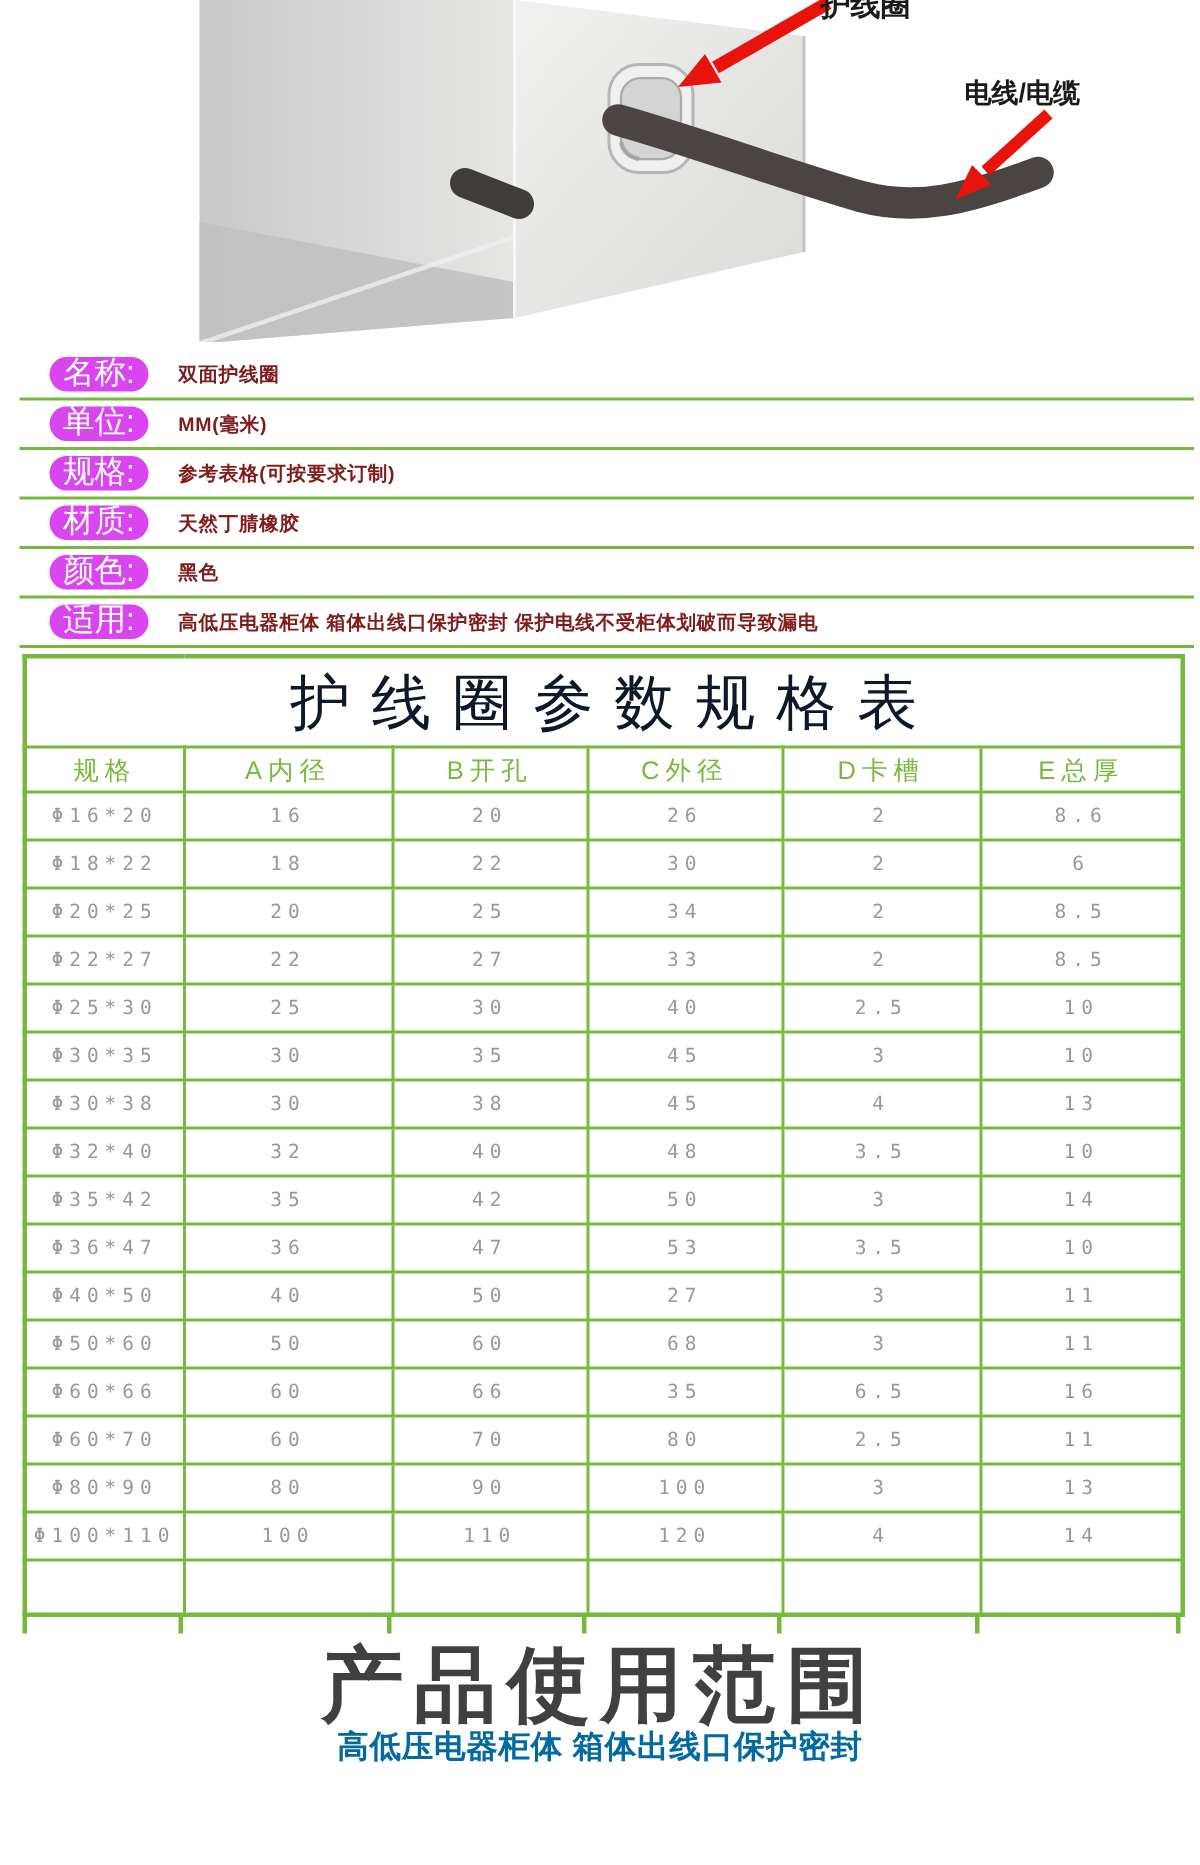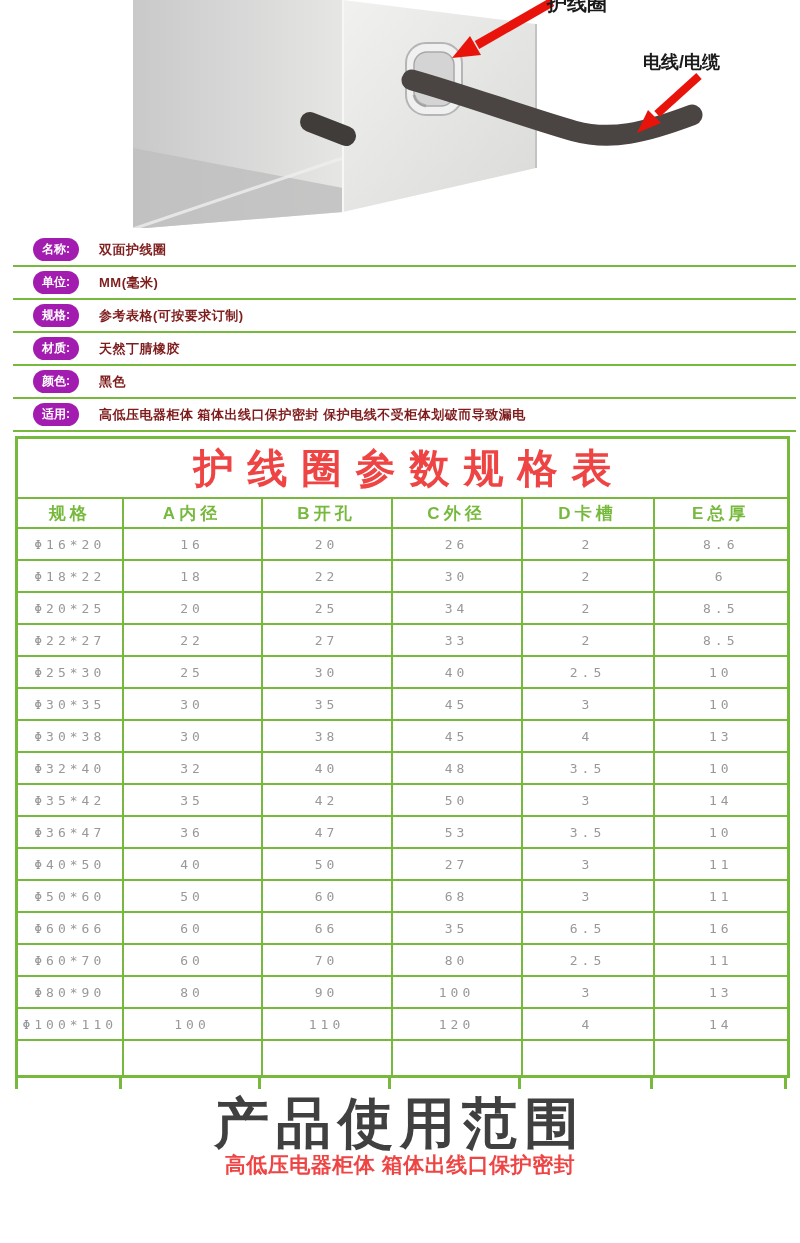--- a/index.html
+++ b/index.html
@@ -12,62 +12,62 @@
   .illustration{width:660px;height:228px;position:relative;}
   .illustration svg{display:block;}
   
   .attrs{margin:6px 4px 0 13px;}
   .attr-row{
     height:33px;display:flex;align-items:center;
     border-bottom:2px solid #77b93c;
     padding-left:20px;box-sizing:border-box;
   }
   .attr-pill{
-    background:#a21caf;color:#ffffff;font-weight:bold;font-size:12px;
+    background:#d946ef;color:#ffffff;font-weight:normal;font-size:21px;
     padding:1px 9px 2px 9px;border-radius:12px;line-height:20px;
     margin-right:20px;white-space:nowrap;
   }
   .attr-value{
     color:#7f1d1d;font-weight:bold;font-size:13px;white-space:nowrap;
     letter-spacing:0.5px;
   }
   
   table.spec{
     border-collapse:collapse;margin-left:15px;margin-top:4px;
     width:772px;table-layout:fixed;
     border:3px solid #77b93c;
   }
   table.spec td,table.spec th{border:2px solid #77b93c;padding:0;}
   .table-title-cell{
     height:58px;text-align:center;vertical-align:middle;
-    color:#ef4444;font-weight:bold;font-size:40px;
+    color:#0f172a;font-weight:normal;font-size:40px;
     letter-spacing:14px;text-indent:14px;
   }
   table.spec th.col-h{
-    height:28px;color:#77b93c;font-weight:bold;font-size:17px;
+    height:28px;color:#77b93c;font-weight:normal;font-size:17px;
     letter-spacing:4px;text-align:center;
   }
   table.spec td.cell{
     height:30px;text-align:center;vertical-align:middle;
     color:#98989a;font-size:13px;
     font-family:"DejaVu Sans Mono",monospace;
     letter-spacing:4px;
   }
   table.spec tr.empty-row td{height:34px;}
   
   .stubs{position:relative;margin-left:15px;width:772px;height:11px;}
   .stubs span{position:absolute;top:0;width:3px;height:11px;background:#77b93c;display:block;}
   
   .usage{text-align:center;margin-top:7px;}
   .usage-title{
     color:#404040;font-weight:bold;font-size:55px;line-height:1.0;
     letter-spacing:7px;margin:0;
   }
   .usage-sub{
-    color:#ef4444;font-weight:bold;font-size:21px;line-height:1.15;
+    color:#0369a1;font-weight:bold;font-size:21px;line-height:1.15;
     margin:2px 0 0 0;letter-spacing:0.5px;
   }
 </style>
 </head>
 <body>
 
 <div class="illustration">
   <svg width="800" height="228" viewBox="0 0 800 228">
     <defs>
       <linearGradient id="gL" x1="0" y1="0" x2="1" y2="0">

